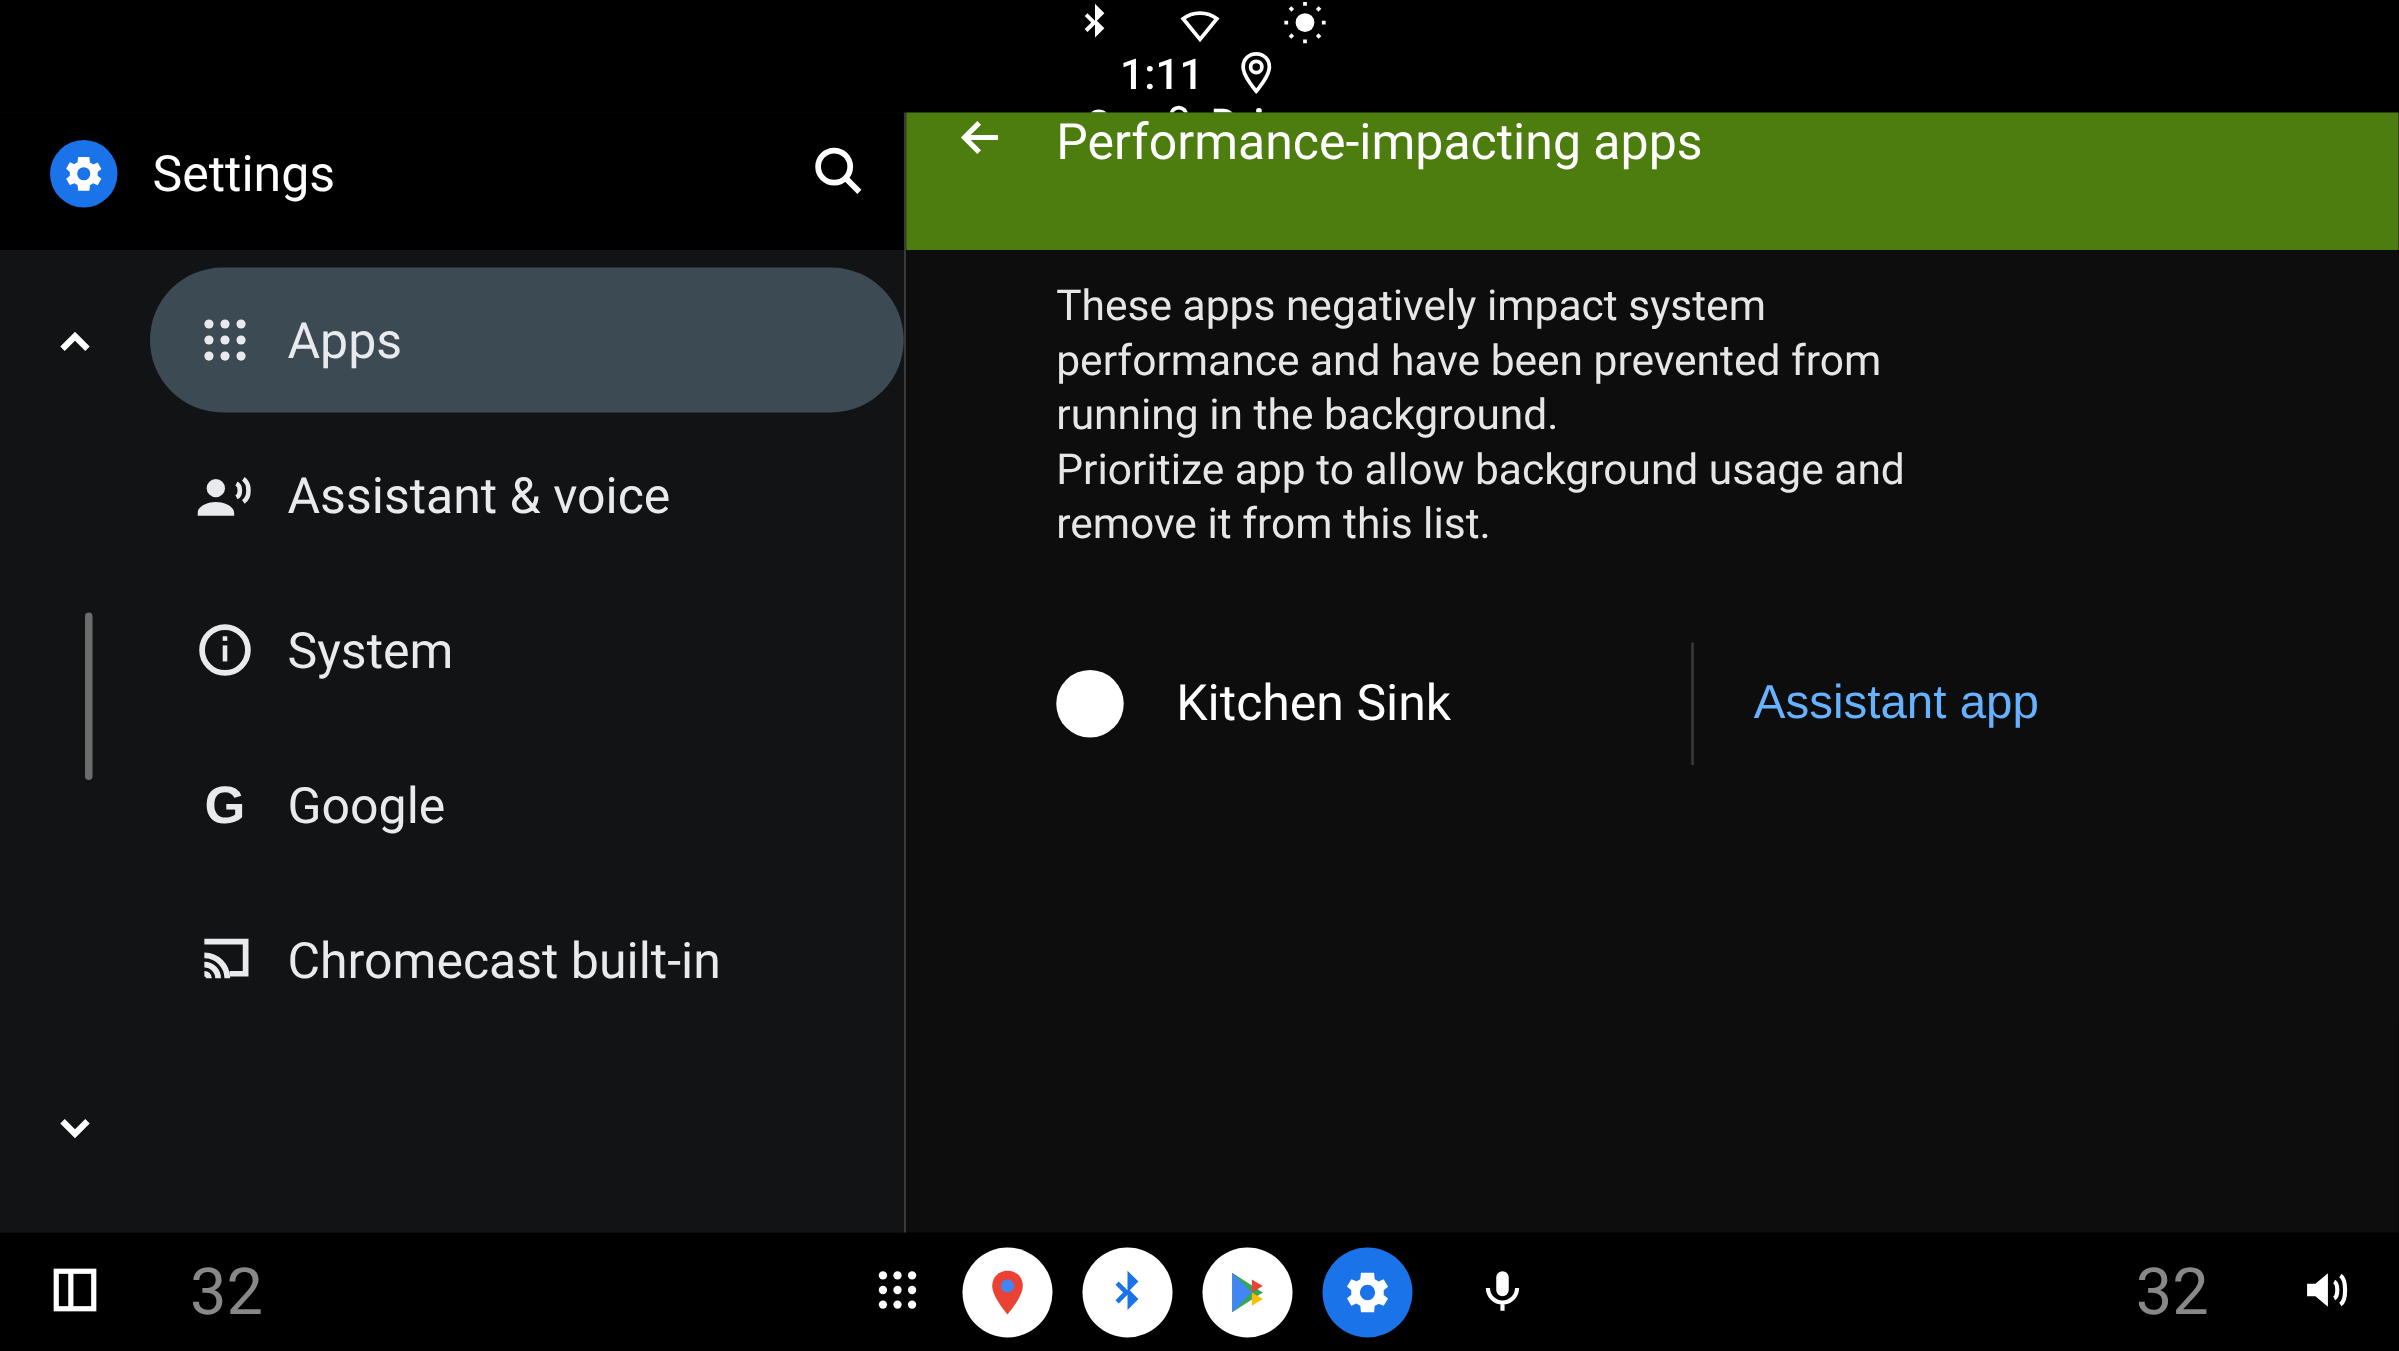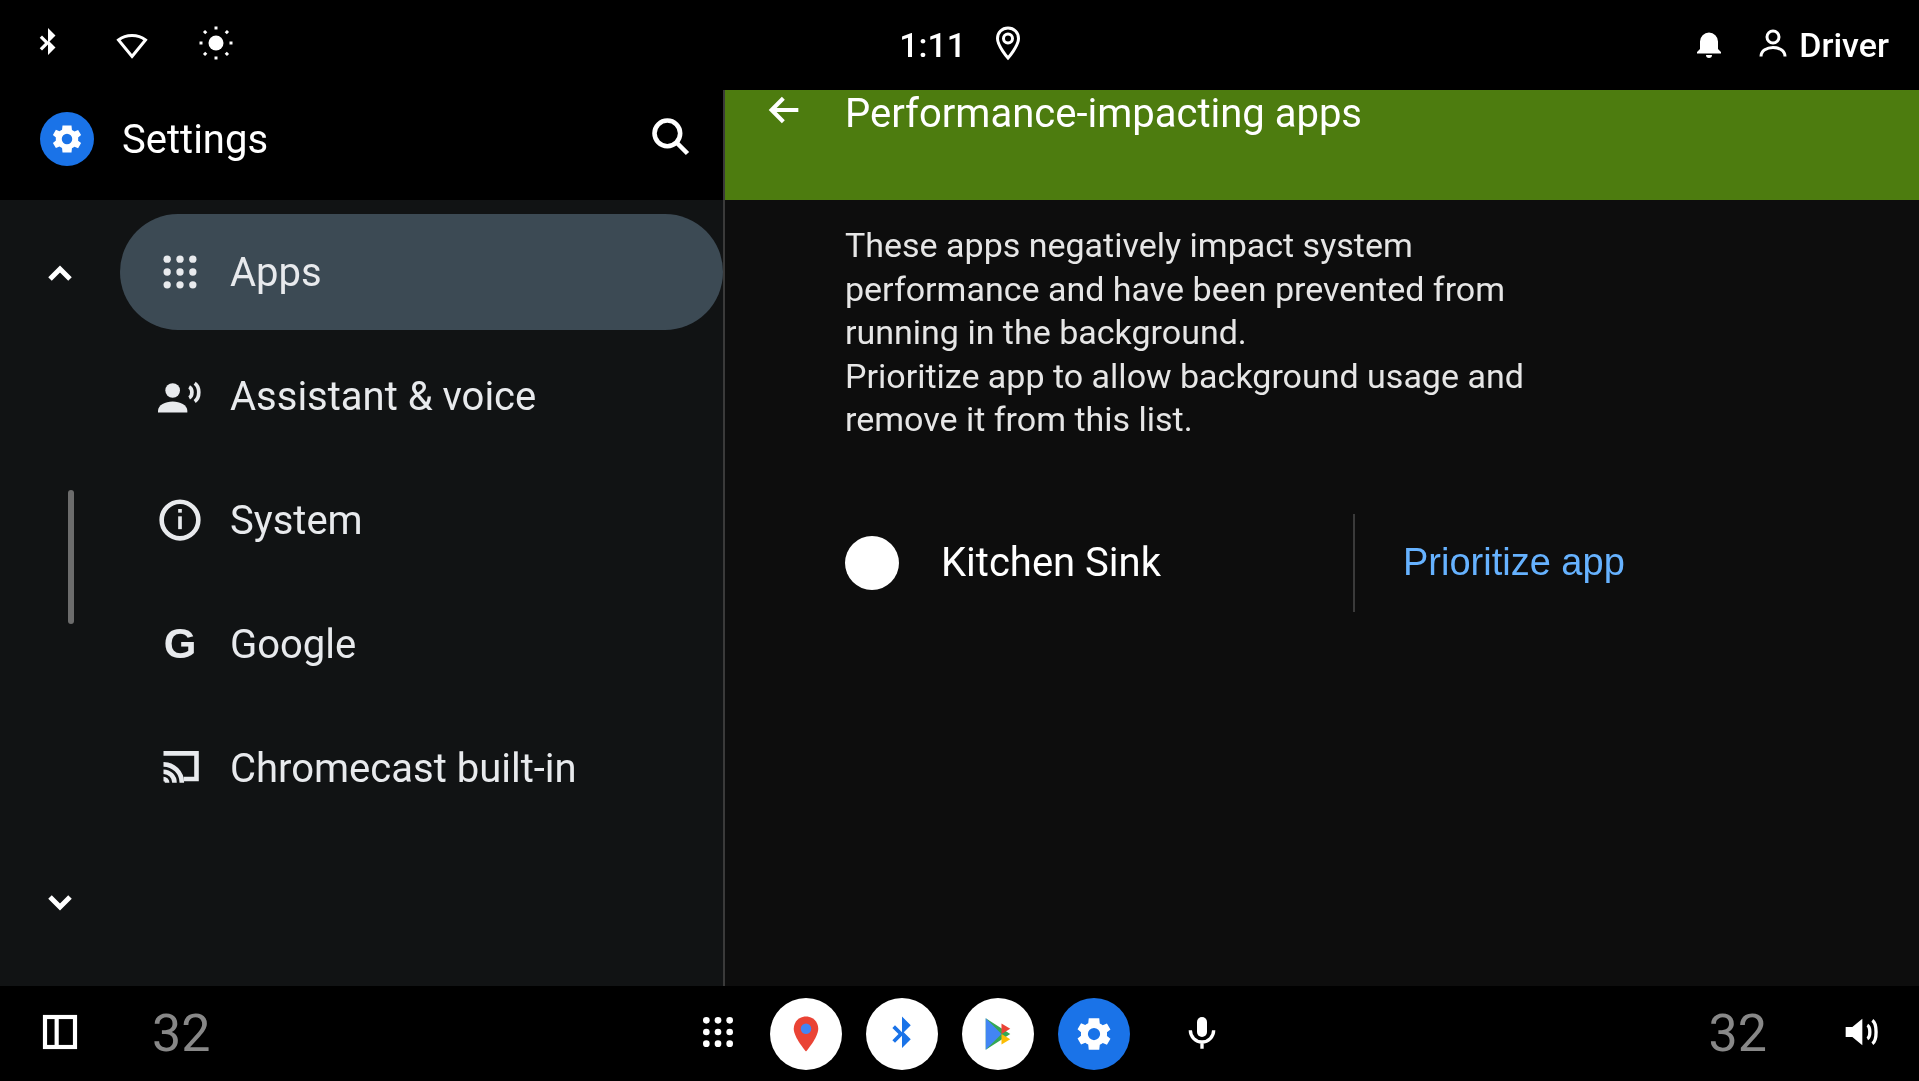--- a/index.html
+++ b/index.html
@@ -9,22 +9,23 @@
     background: #000;
     color: #fff;
     font-family: "Roboto", "Segoe UI", Arial, sans-serif;
     overflow: hidden;
   }
   
   .status-bar {
     height: 90px;
     display: flex;
     align-items: center;
-    padding: 0 30px;
+    padding: 0 44px;
     background: #000;
+    flex-direction: column;
   }
   .status-left, .status-center, .status-right {
     display: flex;
     align-items: center;
     gap: 48px;
   }
   .status-left { flex: 0 0 auto; }
   .status-center { flex: 1; justify-content: center; gap: 24px; }
   .status-right { flex: 0 0 auto; gap: 28px; }
   .status-bar svg { width: 36px; height: 36px; fill: #fff; }
@@ -355,21 +356,21 @@
     </div>
     <div class="detail-body">
       <div class="description">These apps negatively impact system performance and have been prevented from running in the background.
 Prioritize app to allow background usage and remove it from this list.</div>
       <div class="app-row">
         <div class="app-info">
           <div class="app-icon"></div>
           <span class="app-name">Kitchen Sink</span>
         </div>
         <div class="divider"></div>
-        <button class="prioritize-btn">Prioritize app</button>
+        <button class="prioritize-btn">Assistant app</button>
       </div>
     </div>
   </div>
 </div>
 
 <div class="bottom-bar">
   <span class="bb-icon">
     <svg viewBox="0 0 24 24">
         <rect x="3" y="3" width="18" height="18" fill="none" stroke="#fff" stroke-width="2.5"></rect>
         <line x1="10" y1="3" x2="10" y2="21" stroke="#fff" stroke-width="2.5"></line>

